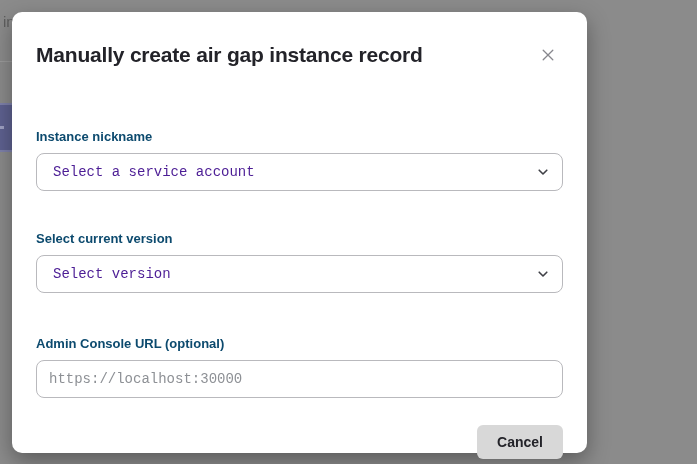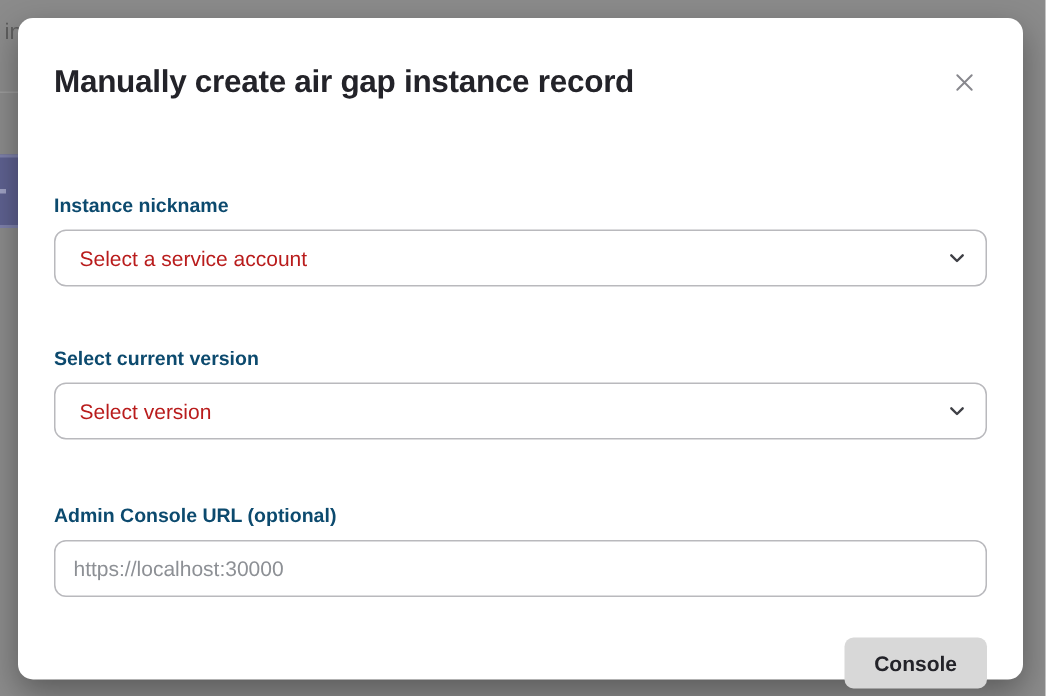--- a/index.html
+++ b/index.html
@@ -26,21 +26,21 @@
     border-bottom: 2px solid #7e81ab;
   }
   .bg-slate-mark {
     position: absolute; left: 0; top: 21px; width: 4px; height: 3px;
     background: #9fa2c4;
   }
 
   
   .modal {
     position: absolute; left: 12px; top: 12px;
-    width: 670px; height: 441px;
+    width: 575px; height: 441px;
     background: #ffffff;
     border-radius: 10px;
     box-shadow: 0 8px 22px rgba(0,0,0,0.35);
     padding: 0 24px;
   }
   .modal-header {
     padding-top: 31px;
     display: flex; align-items: flex-start; justify-content: space-between;
   }
   .modal-title {
@@ -60,22 +60,22 @@
   .field-label {
     display: block;
     font-size: 13px; line-height: 16px; font-weight: 700;
     color: #0c4a6e;
   }
   .control-wrap { position: relative; margin-top: 8px; }
   select, .text-input {
     width: 100%; height: 38px;
     border: 1px solid #b9b9bd; border-radius: 8px;
     background: #ffffff;
-    font-family: Liberation Sans, sans-serif;
-    font-size: 14px; color: #b91c1c;
+    font-family: Liberation Mono, monospace;
+    font-size: 14px; color: #4c1d95;
     padding: 0 34px 0 16px;
     appearance: none; -webkit-appearance: none;
   }
   .text-input { padding: 0 14px 0 12px; }
   .text-input::placeholder { color: #8d9095; opacity: 1; }
   .chevron {
     position: absolute; right: 13px; top: 50%;
     transform: translateY(-50%);
     pointer-events: none; line-height: 0;
   }
@@ -148,16 +148,16 @@
     <div class="field-group url">
       <label class="field-label">Admin Console URL (optional)</label>
       <div class="control-wrap">
         <input type="text" class="text-input" placeholder="https://localhost:30000" style="">
       </div>
     </div>
 
   </div>
 
   <div class="modal-footer">
-    <button class="btn btn-cancel">Console</button>
+    <button class="btn btn-cancel">Cancel</button>
   </div>
 
 </div>
 
 </body></html>

